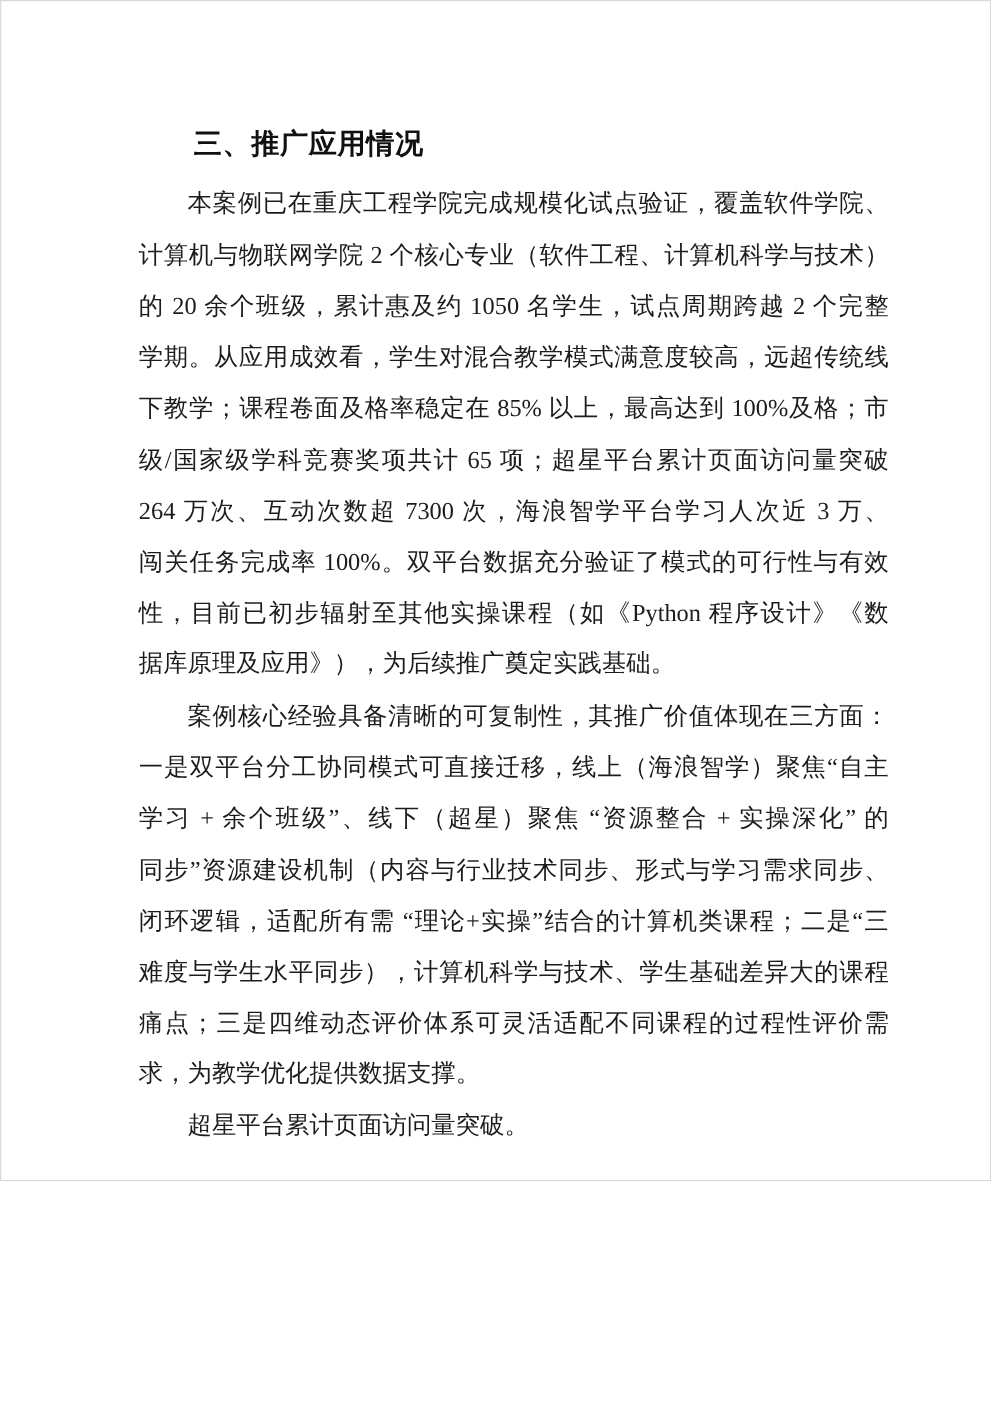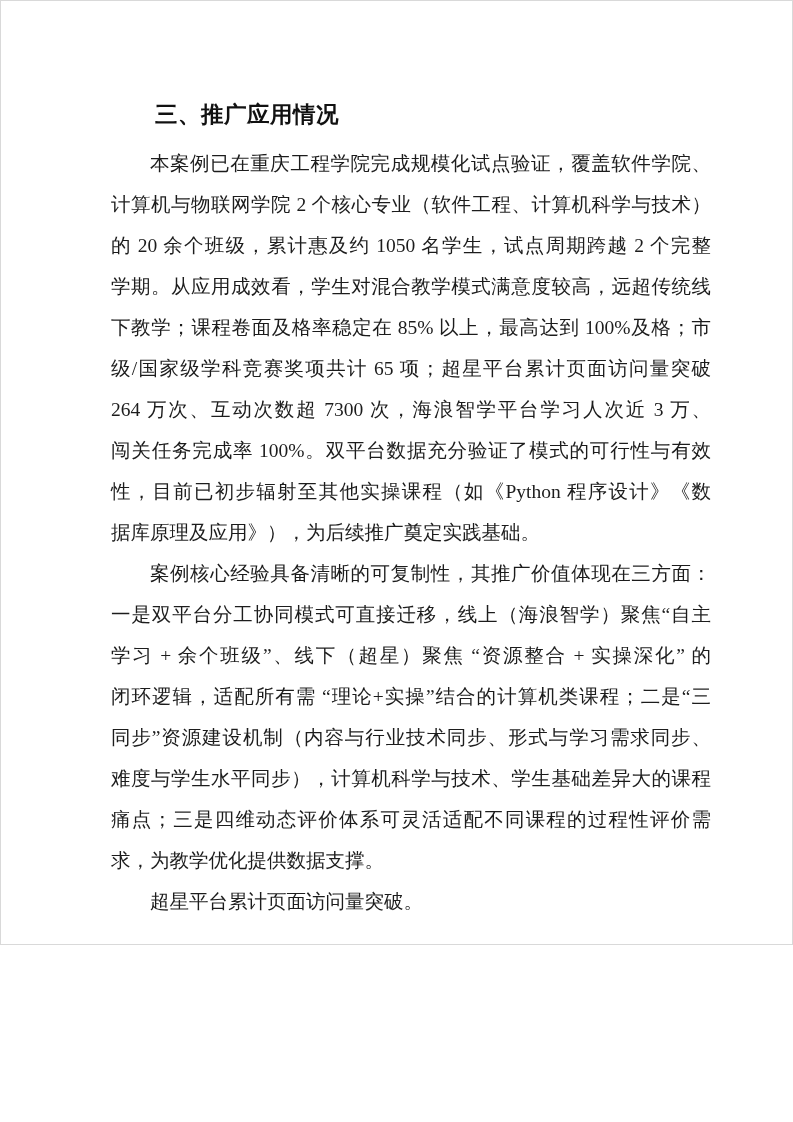--- a/index.html
+++ b/index.html
@@ -48,20 +48,21 @@
     text-align-last: justify;
     color: #1c1c1c;
     letter-spacing: 0;
   }
   .line.indent {
     text-indent: 39px;
   }
   .line.last {
     text-align: right;
     text-align-last: left;
+    font-family: Liberation Mono, monospace;
   }
   .footer {
     position: absolute;
     top: 1034px;
     left: 0;
     width: 100%;
     text-align: center;
     font-size: 19px;
     font-family: "DejaVu Sans", "Liberation Sans", sans-serif;
     color: #333333;
@@ -87,22 +88,22 @@
       <div class="line">264 万次、互动次数超 7300 次，海浪智学平台学习人次近 3 万、</div>
       <div class="line">闯关任务完成率 100%。双平台数据充分验证了模式的可行性与有效</div>
       <div class="line">性，目前已初步辐射至其他实操课程（如《Python 程序设计》《数</div>
       <div class="line last">据库原理及应用》），为后续推广奠定实践基础。</div>
     </div>
 
     <div class="paragraph">
       <div class="line indent">案例核心经验具备清晰的可复制性，其推广价值体现在三方面：</div>
       <div class="line">一是双平台分工协同模式可直接迁移，线上（海浪智学）聚焦“自主</div>
       <div class="line">学习 + 余个班级”、线下（超星）聚焦 “资源整合 + 实操深化” 的</div>
+      <div class="line">同步”资源建设机制（内容与行业技术同步、形式与学习需求同步、</div>
       <div class="line">闭环逻辑，适配所有需 “理论+实操”结合的计算机类课程；二是“三</div>
-      <div class="line">同步”资源建设机制（内容与行业技术同步、形式与学习需求同步、</div>
       <div class="line">难度与学生水平同步），计算机科学与技术、学生基础差异大的课程</div>
       <div class="line">痛点；三是四维动态评价体系可灵活适配不同课程的过程性评价需</div>
       <div class="line last">求，为教学优化提供数据支撑。</div>
     </div>
 
     <div class="paragraph">
       <div class="line indent last">超星平台累计页面访问量突破。</div>
     </div>
 
   </div>

